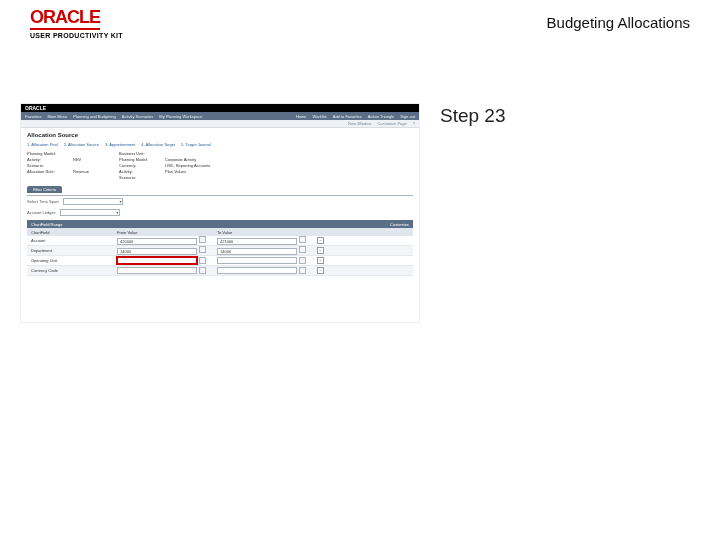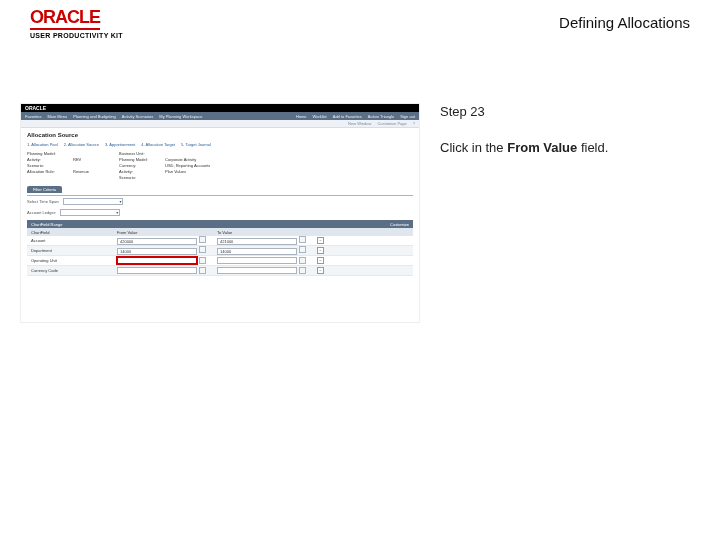--- a/index.html
+++ b/index.html
@@ -196,38 +196,38 @@
     outline-offset: -1px;
   }
   .ss-minus {
     width:7px; height:7px; border:1px solid #999; background:#fff;
     display:inline-flex; align-items:center; justify-content:center;
     font-size:4px; color:#333;
   }
 
   
   .instructions {
-    font-size: 13px;
+    font-size: 19px;
     line-height: 1.4;
     color: #222;
     width: 250px;
   }
   .step-label { margin-bottom: 18px; display:block; }
   .instr-block { margin-bottom: 16px; }
 </style>
 </head>
 <body>
 
 <div class="header">
   <div class="logo-block">
     <span class="oracle-logo">ORACLE</span>
     <span class="logo-underline"></span>
     <span class="upk">USER PRODUCTIVITY KIT</span>
   </div>
-  <div class="doc-title">Defining Allocations</div>
+  <div class="doc-title">Budgeting Allocations</div>
 </div>
 
 <div class="main">
 
   <div class="screenshot">
     <div class="ss-topbar">
       <span class="oracle-mini">ORACLE</span>
     </div>
     <div class="ss-menubar">
       <div class="left-menu">
@@ -357,18 +357,15 @@
         <div class="c3"><span class="ss-input"></span><span class="ss-lookup"></span></div>
         <div class="c4">
             <span class="ss-minus">−</span>
           </div>
       </div>
     </div>
   </div>
 
   <div class="instructions">
     <span class="step-label">Step 23</span>
-    <div class="instr-block">
-      <span>Click in the </span><b>From Value</b><span> field.</span>
-    </div>
   </div>
 
 </div>
 
 </body></html>

